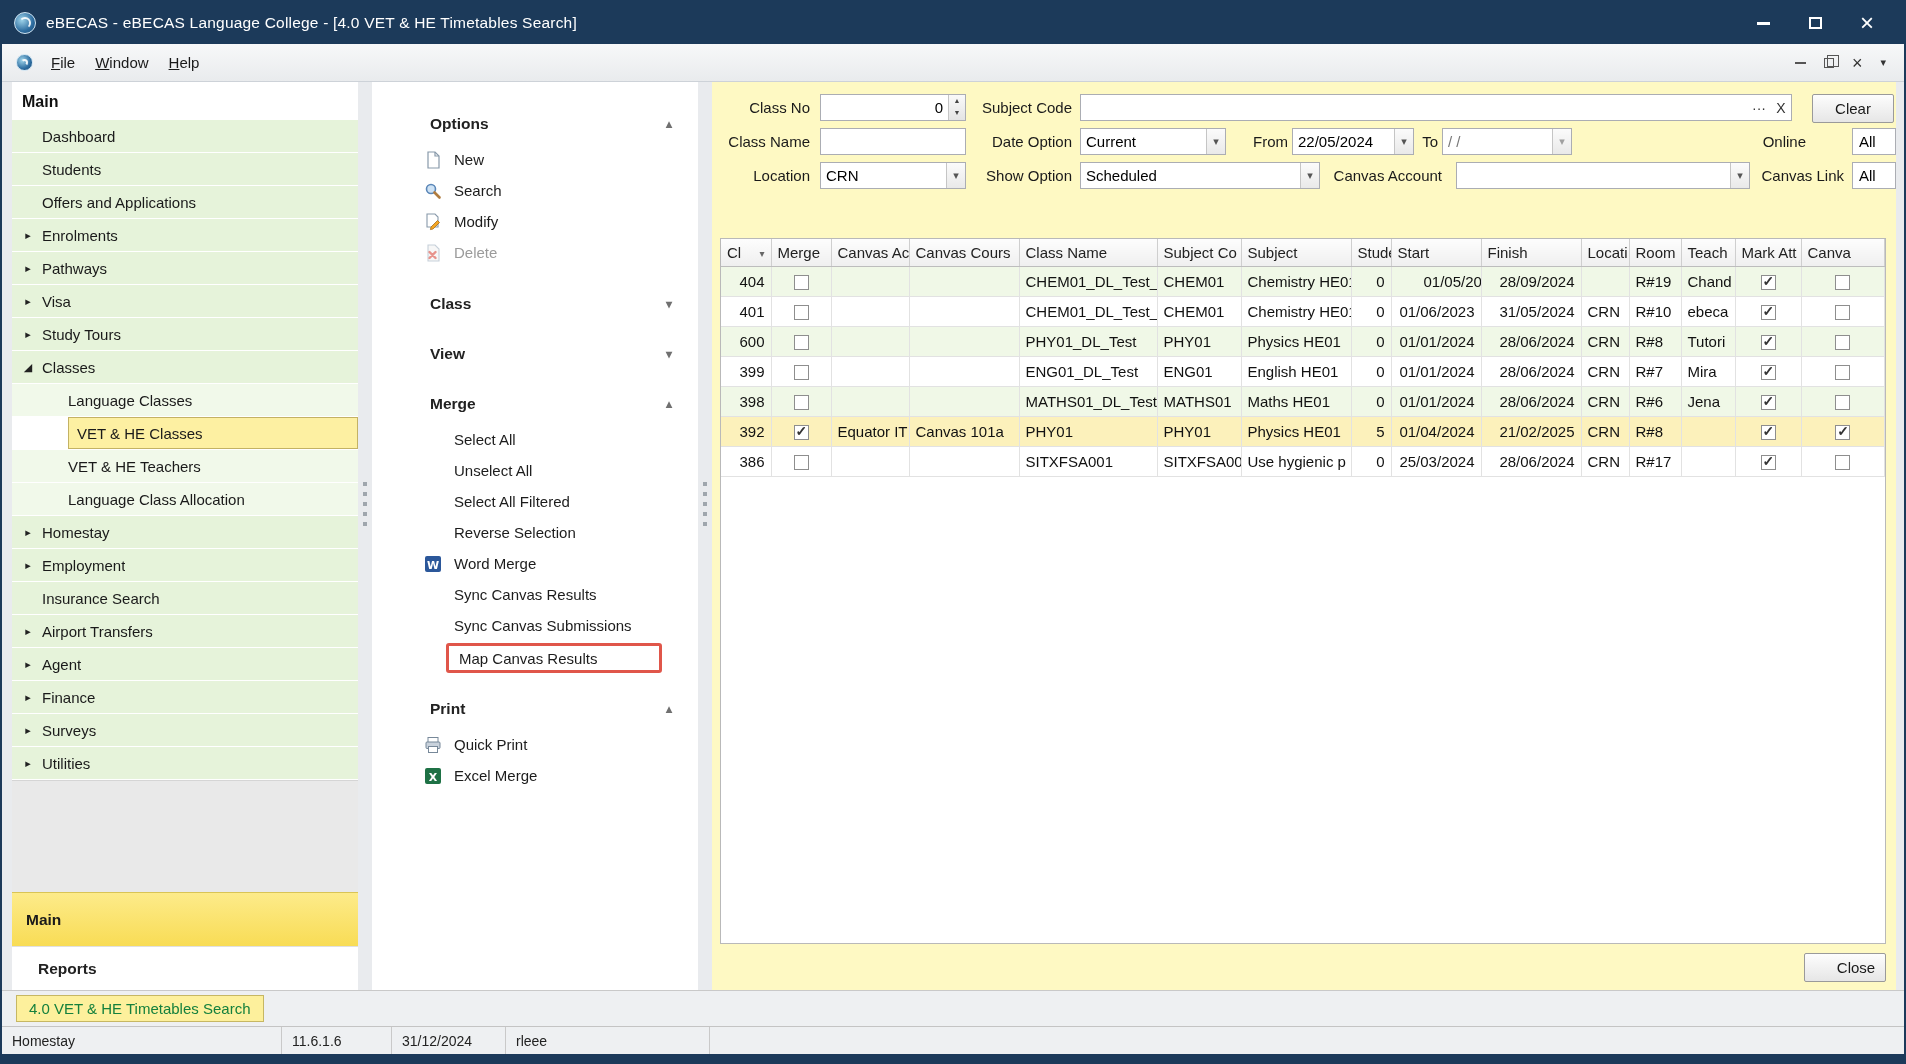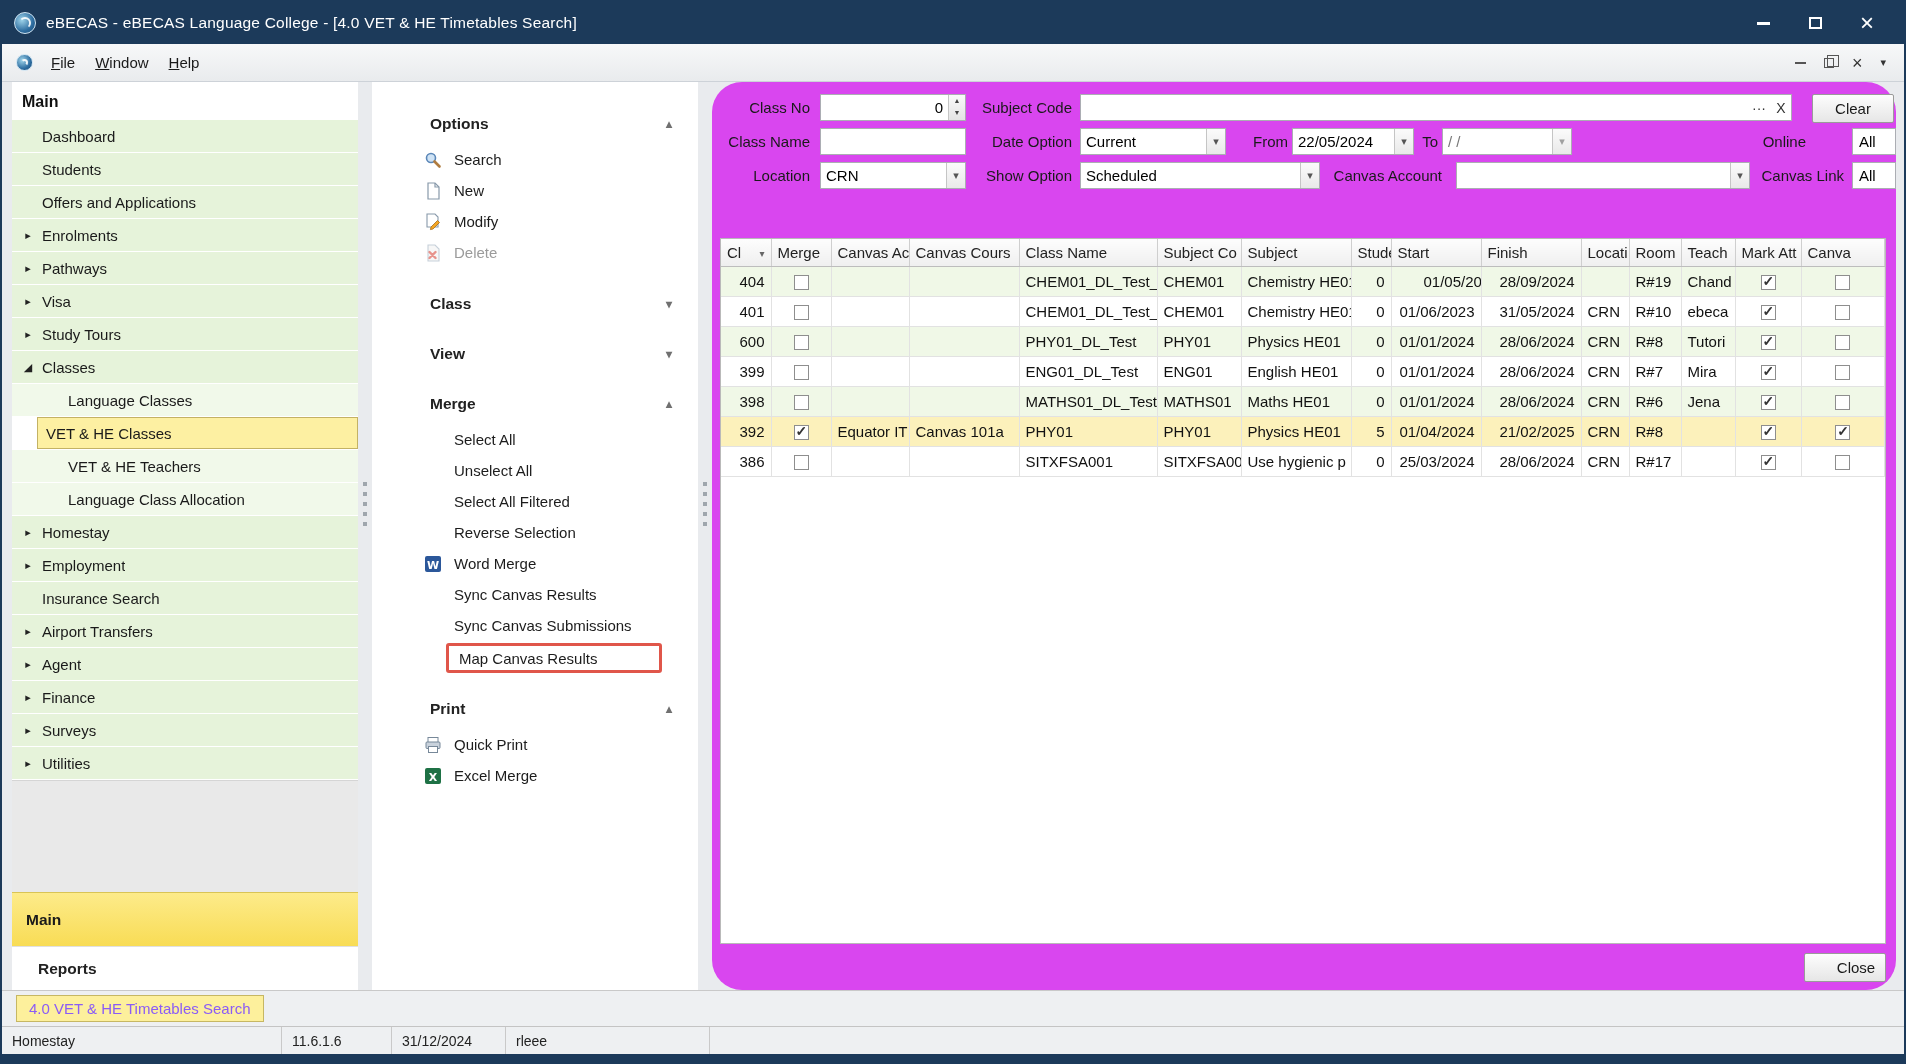--- a/index.html
+++ b/index.html
@@ -47,21 +47,21 @@
 
   
   .sidebar { width:346px; margin-left:10px; background:#fff; display:flex; flex-direction:column; }
   .sidebar-header { font-weight:bold; font-size:16px; color:#111; padding:11px 8px 9px 10px; }
   .tree-item { height:32px; display:flex; align-items:center; background:#e6f3da; margin-bottom:1px;
     font-size:15px; color:#1a1a1a; }
   .tree-arrow { width:16px; margin-left:8px; font-size:11px; color:#222; text-align:center; }
   .tree-label { margin-left:6px; white-space:nowrap; overflow:hidden; }
   .tree-item.lvl1 { background:#f1f9ea; }
   .tree-item.lvl1 .tree-label { margin-left:56px; }
-  .tree-item.lvl1.selected { margin-left:25px; background:#fdf0a2; border:1px solid #c3b264; }
+  .tree-item.lvl1.selected { margin-left:56px; background:#fdf0a2; border:1px solid #c3b264; }
   .tree-item.lvl1.selected .tree-label { margin-left:8px; }
   .nav-gap { flex:1; background:#e9e9e9; border-top:1px solid #d5d5d5; }
   .nav-main-btn { height:54px; background:linear-gradient(#fdeb8a,#f8dc55); border-top:1px solid #d9c455;
     font-weight:bold; font-size:15.5px; display:flex; align-items:center; padding-left:14px; color:#1a1a1a; }
   .nav-reports-btn { height:44px; background:#fff; font-weight:bold; font-size:15.5px; display:flex;
     align-items:center; padding-left:26px; color:#222; border-top:1px solid #e0e0e0; }
 
   
   .splitter { width:14px; background:#e9ebee; position:relative; }
   .grip { position:absolute; left:5px; top:44%; width:4px; height:48px;
@@ -76,21 +76,21 @@
   .action-item { display:flex; align-items:center; height:31px; padding-left:48px; font-size:15px; color:#1c1c1c; }
   .action-icon { width:26px; display:flex; align-items:center; justify-content:center; }
   .action-label { margin-left:8px; white-space:nowrap; }
   .action-item.disabled { color:#9b9b9b; }
   .action-item.disabled svg { opacity:.55; }
   .action-item.highlighted { margin-left:74px; padding:0 10px; width:216px; height:30px;
     border:3px solid #e0564a; border-radius:3px; margin-top:2px; margin-bottom:2px; }
   .action-item.highlighted .action-label { margin-left:0; }
 
   
-  .content { flex:1; background:#d946ef; position:relative; margin-right:8px;border-radius:30px; }
+  .content { flex:1; background:#fef9c3; position:relative; margin-right:8px; }
   .f-label { position:absolute; font-size:15px; color:#1a1a1a; text-align:right; height:27px; line-height:27px;
     white-space:nowrap; overflow:hidden; }
   .text-input, .combo { position:absolute; height:27px; border:1px solid #abadb3; background:#fff;
     display:flex; align-items:center; font-size:15px; }
   .input-value { flex:1; padding:0 5px; white-space:nowrap; overflow:hidden; }
   .input-value.num { text-align:right; }
   .spinner { width:17px; height:100%; border-left:1px solid #c5c5c5; display:flex; flex-direction:column;
     background:linear-gradient(#fafafa,#e4e4e4); }
   .spinner i { font-style:normal; font-size:7px; line-height:12px; text-align:center; color:#444; }
   .combo-arrow { width:19px; height:100%; display:flex; align-items:center; justify-content:center;
@@ -118,21 +118,21 @@
   .cb { display:inline-block; width:15px; height:15px; border:1px solid #8e8e8e; background:#fff;
     position:relative; vertical-align:middle; }
   .cb.checked::after { content:'✓'; position:absolute; top:-3px; left:1px; font-size:14px;
     font-weight:bold; color:#333; }
   .close-btn { right:10px; bottom:8px; width:82px;padding-left:28px; }
 
   
   .tabbar { height:36px; flex:0 0 auto; background:#eef0f2; border-top:1px solid #c9c9c9;
     display:flex; align-items:center; padding-left:14px; }
   .tab.active { background:#fdf09c; border:1px solid #c6b763; padding:0 12px; height:27px;
-    line-height:25px; font-size:15px; color:#8b5cf6; }
+    line-height:25px; font-size:15px; color:#15803d; }
   .statusbar { height:28px; flex:0 0 auto; background:#eef0f2; border-top:1px solid #c4c4c4;
     display:flex; align-items:center; font-size:14px; color:#222; }
   .sb-cell { height:100%; display:flex; align-items:center; padding:0 10px; border-right:1px solid #c9c9c9; }
   .sb-0 { width:280px; } .sb-1 { width:110px; } .sb-2 { width:114px; } .sb-3 { width:204px; }
   .sb-4 { flex:1; border-right:none; }
 </style>
 </head>
 <body>
 
 <div class="window">
@@ -260,34 +260,34 @@
       </div>
 
     <div class="actions" id="actions">
         <div class="section-header">
           <span class="section-title">Options</span>
           <span class="section-arrow">▴</span>
         </div>
         <div class="action-item">
           <span class="action-icon">
             <svg width="18" height="18" viewBox="0 0 18 18">
+              <path d="M4 1h7l4 4v12H4z" fill="#fff" stroke="#8899aa" stroke-width="1.2"></path>
+              <path d="M11 1v4h4" fill="none" stroke="#8899aa" stroke-width="1.2"></path>
+            </svg>
+          </span>
+          <span class="action-label">New</span>
+        </div>
+        <div class="action-item">
+          <span class="action-icon">
+            <svg width="18" height="18" viewBox="0 0 18 18">
               <circle cx="7" cy="7" r="4.5" fill="#cfe3f5" stroke="#5b87b8" stroke-width="1.6"></circle>
               <line x1="10.5" y1="10.5" x2="15.5" y2="15.5" stroke="#b07c3f" stroke-width="2.6" stroke-linecap="round"></line>
             </svg>
           </span>
           <span class="action-label">Search</span>
-        </div>
-        <div class="action-item">
-          <span class="action-icon">
-            <svg width="18" height="18" viewBox="0 0 18 18">
-              <path d="M4 1h7l4 4v12H4z" fill="#fff" stroke="#8899aa" stroke-width="1.2"></path>
-              <path d="M11 1v4h4" fill="none" stroke="#8899aa" stroke-width="1.2"></path>
-            </svg>
-          </span>
-          <span class="action-label">New</span>
         </div>
         <div class="action-item">
           <span class="action-icon">
             <svg width="18" height="18" viewBox="0 0 18 18">
               <path d="M3 1h8l3 3v10H3z" fill="#fff" stroke="#8899aa" stroke-width="1.1"></path>
               <path d="M7 14l6.5-6.5 2 2L9 16l-2.6.6z" fill="#f5a623" stroke="#a66d1a" stroke-width="0.8"></path>
             </svg>
           </span>
           <span class="action-label">Modify</span>
         </div>

